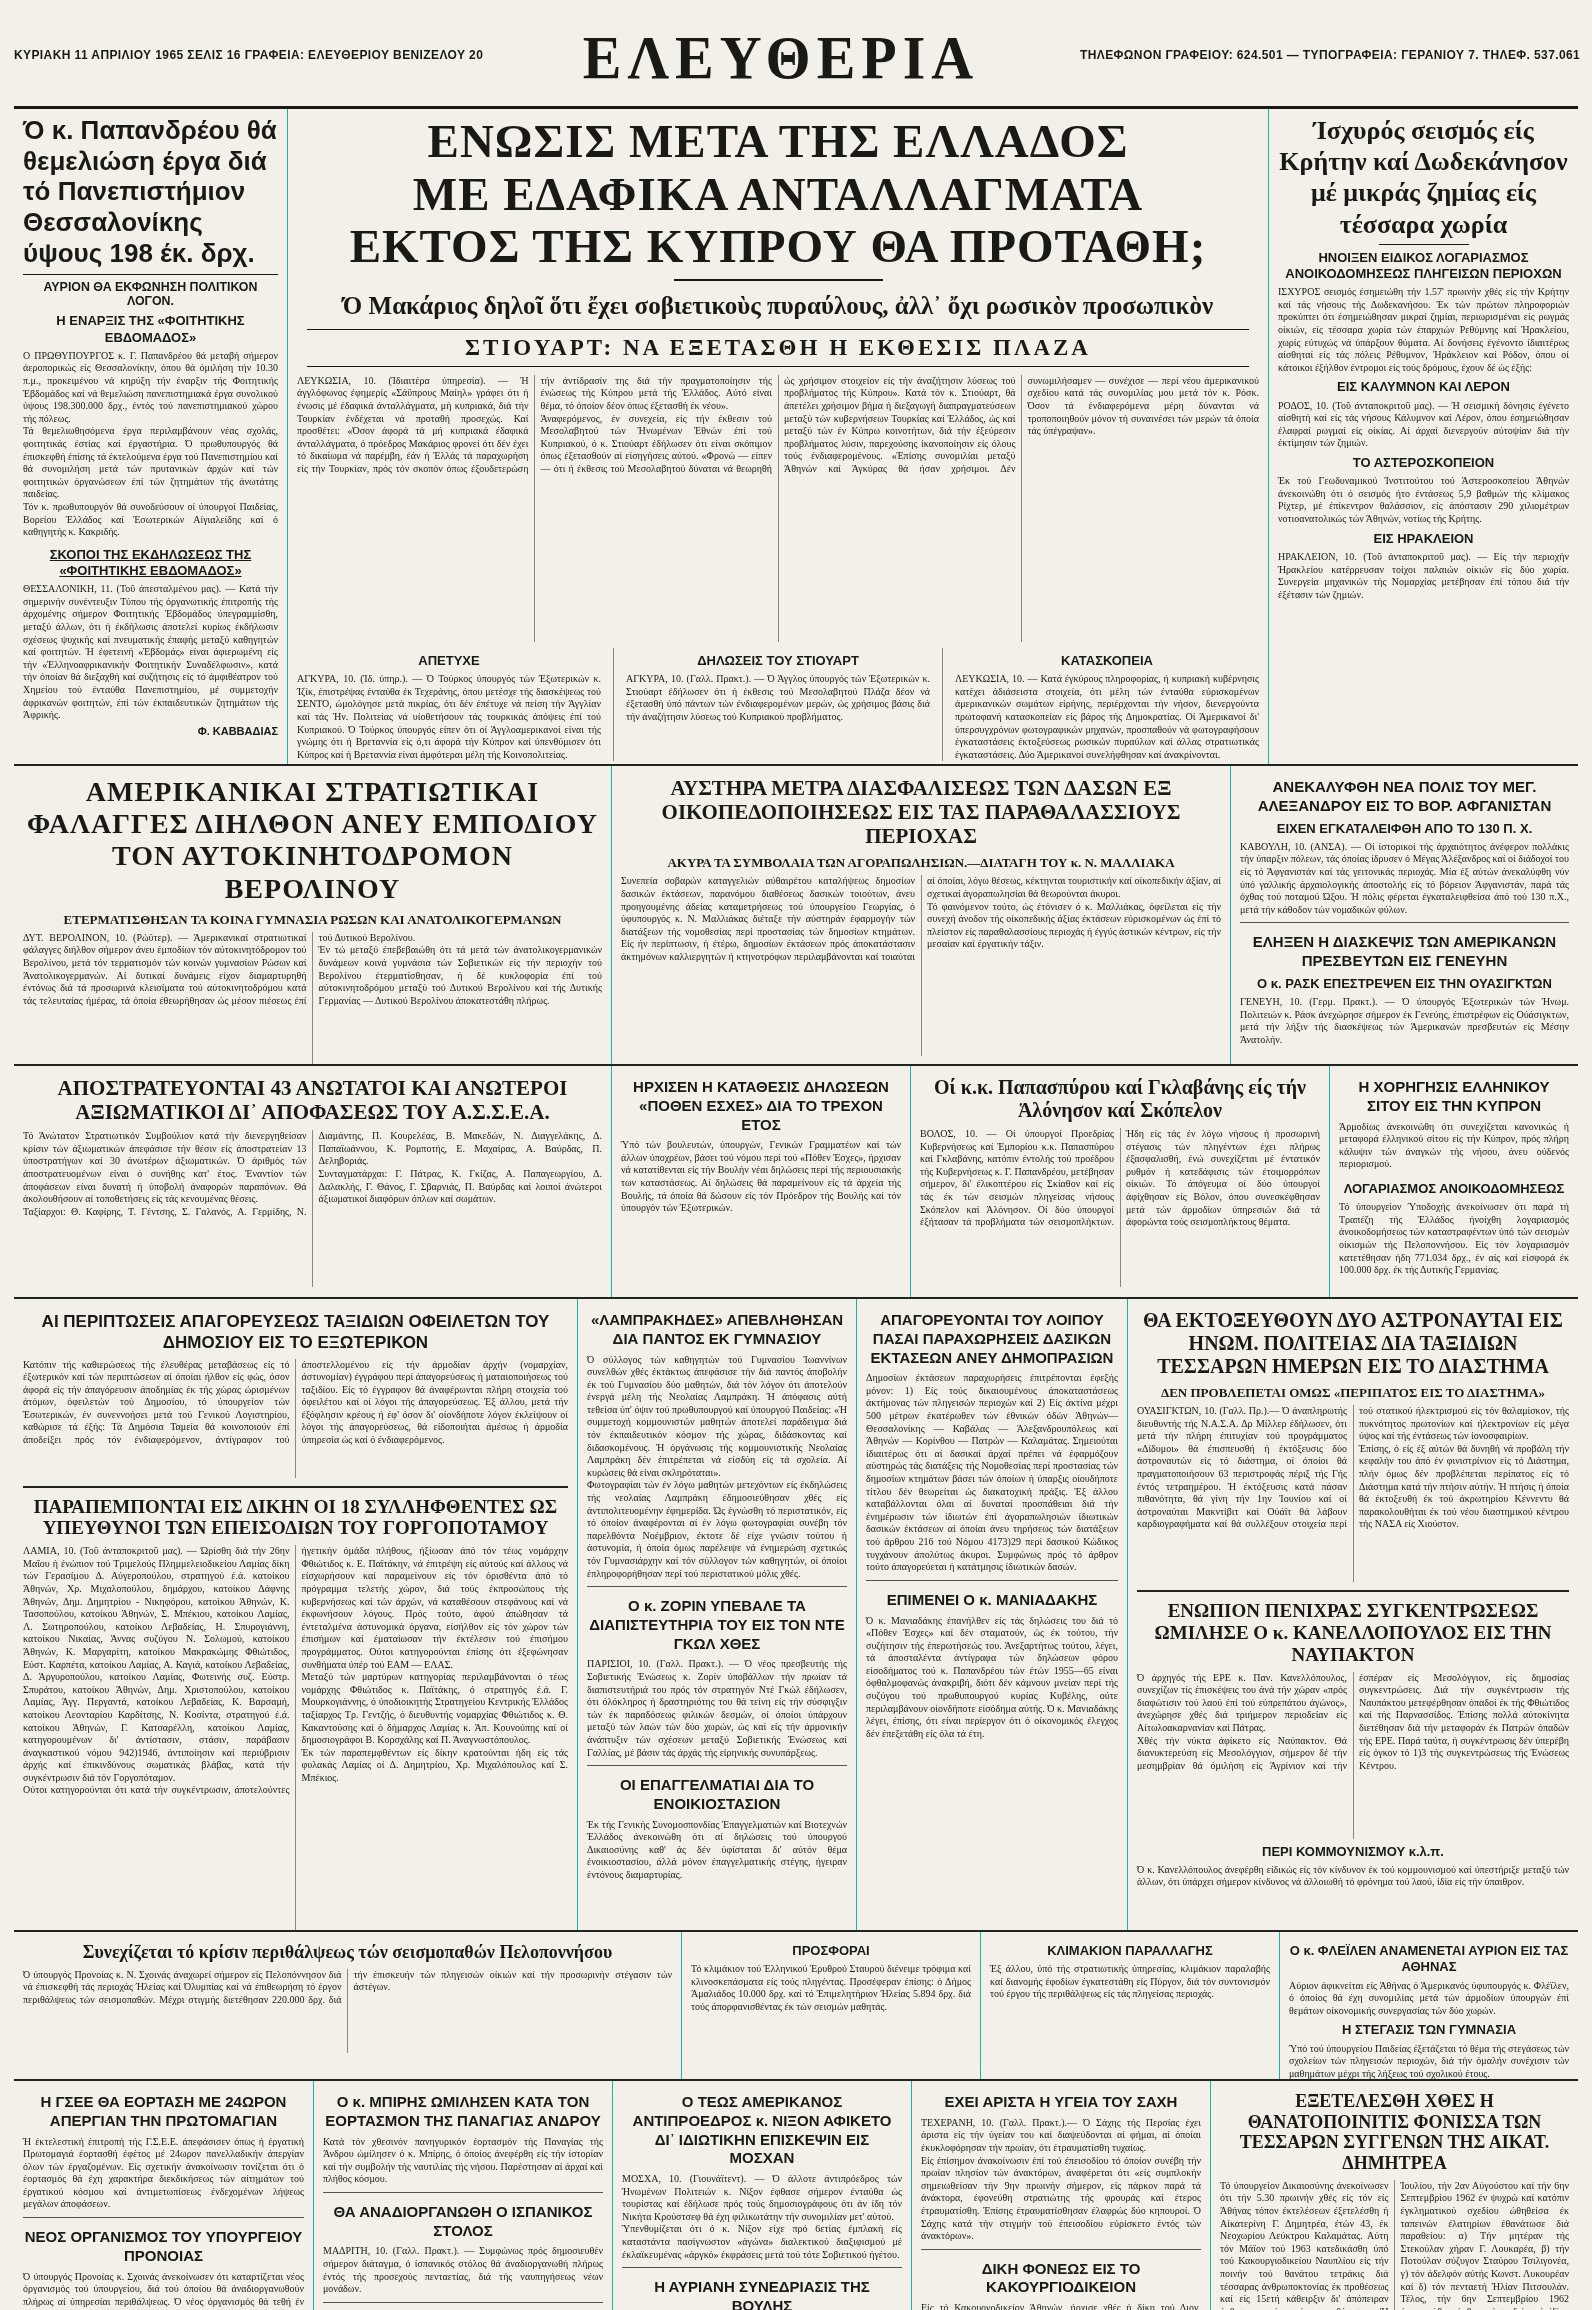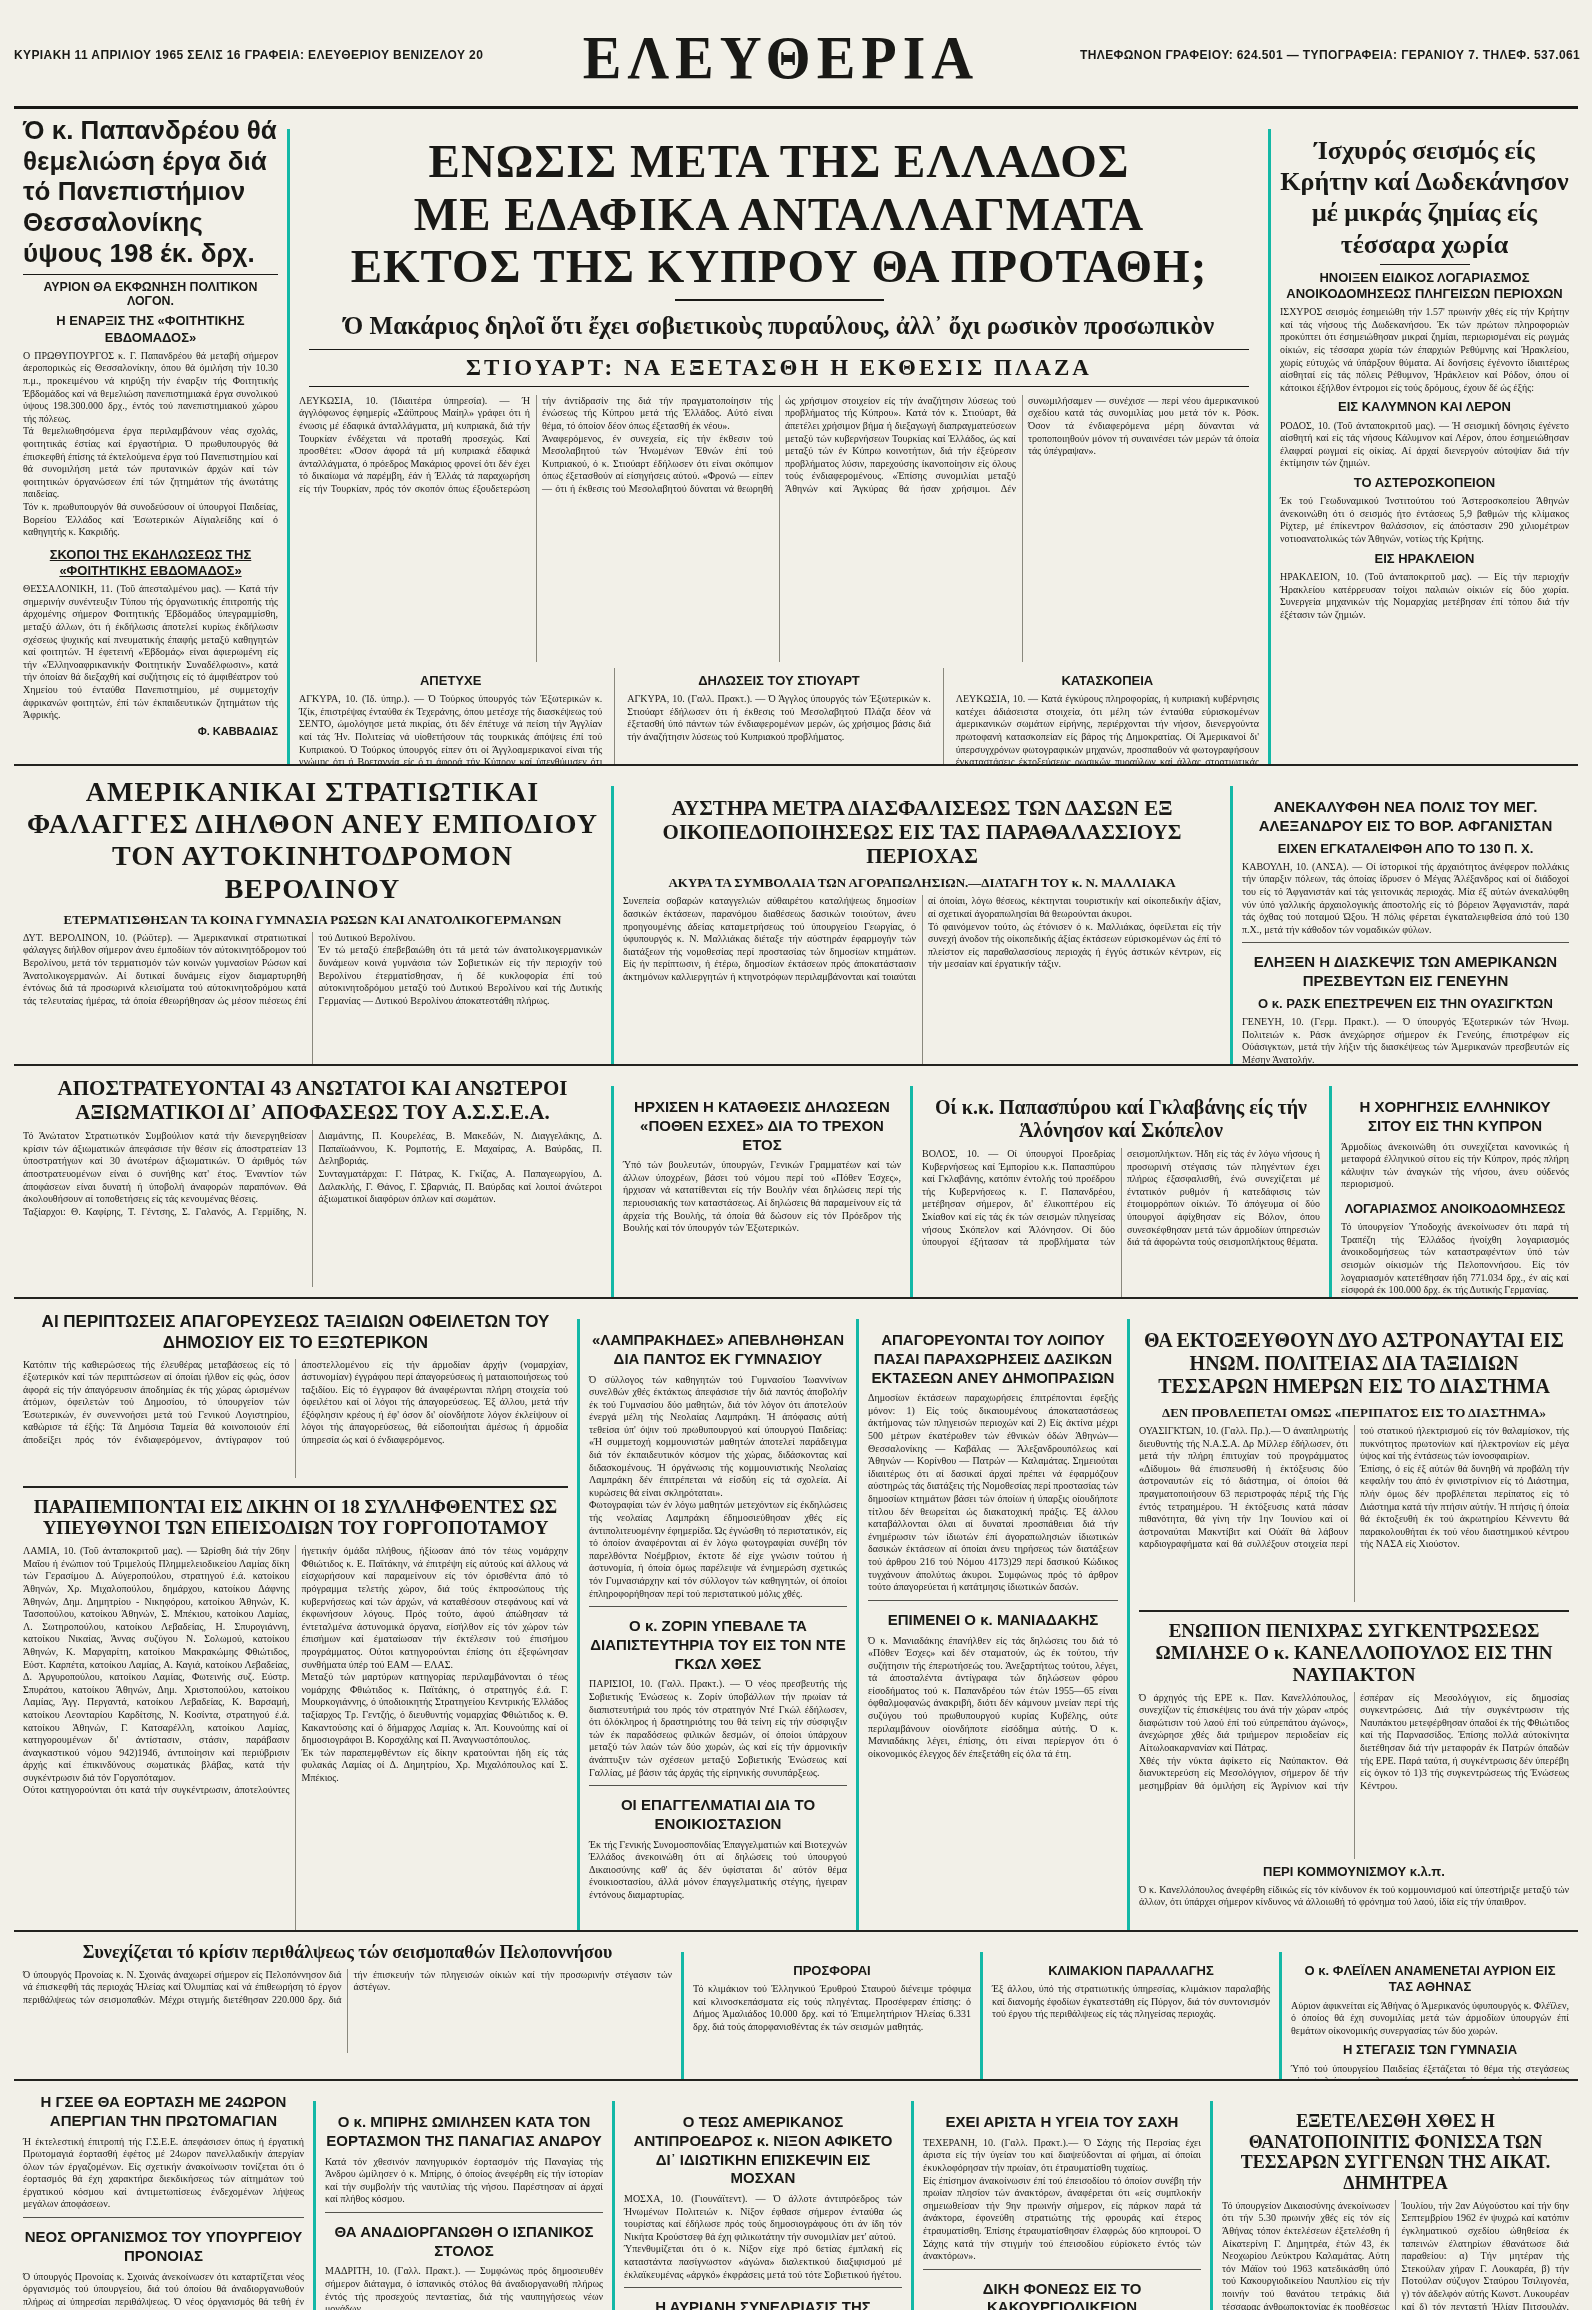--- a/index.html
+++ b/index.html
@@ -1,21 +1,21 @@
 <!DOCTYPE html>
 <html><head>
 <meta charset="utf-8">
 <style>
   html,body{margin:0;padding:0;background:#d8d5cc;}
   .page{position:relative;width:1592px;height:2310px;margin:0 auto;background:#f2f0e8;
         color:#191916;font-family:"Liberation Serif",serif;overflow:hidden;box-sizing:border-box;
         padding:10px 14px 0 14px;}
   .band{display:flex;box-sizing:border-box;overflow:hidden;border-bottom:2px solid #23231f;}
   .band>*{box-sizing:border-box;padding:6px 9px;overflow:hidden;}
-  .band>*+*{border-left:3px solid #14b8a6;margin-top:20px;}
+  .band>*+*{border-left:1px solid #14b8a6;}
   
   .masthead{height:96px;display:flex;align-items:center;border-bottom:3px solid #191916;
             padding-bottom:0;}
   .mh-side{font-family:"Liberation Sans",sans-serif;font-size:12px;font-weight:bold;
            letter-spacing:0.4px;padding-bottom:6px;white-space:nowrap;}
   .mh-left{width:468px;}
   .mh-right{width:498px;text-align:right;}
   .mh-title{flex:1;text-align:center;font-size:58px;font-weight:bold;letter-spacing:6px;
             line-height:1;transform:scaleY(1.05);}
   
@@ -213,21 +213,21 @@
     </div>
   </div>
 
   <div class="band" style="height:149px;">
     <div style="flex:1;" class="art">
       <div class="h2s" style="font-size:18px;">Συνεχίζεται τό κρίσιν περιθάλψεως τών σεισμοπαθών Πελοποννήσου</div>
       <div class="bt cols2" style="height:84px;">Ό ύπουργός Προνοίας κ. Ν. Σχοινάς άναχωρεί σήμερον είς Πελοπόννησον διά νά έπισκεφθή τάς περιοχάς Ήλείας καί Όλυμπίας καί νά έπιθεωρήση τό έργον περιθάλψεως τών σεισμοπαθών. Μέχρι στιγμής διετέθησαν 220.000 δρχ. διά τήν έπισκευήν τών πληγεισών οίκιών καί τήν προσωρινήν στέγασιν τών άστέγων.</div>
     </div>
     <div style="width:299px;" class="art">
       <div class="h4">ΠΡΟΣΦΟΡΑΙ</div>
-      <div class="bt">Τό κλιμάκιον τού Έλληνικού Έρυθρού Σταυρού διένειμε τρόφιμα καί κλινοσκεπάσματα είς τούς πληγέντας. Προσέφεραν έπίσης: ό Δήμος Άμαλιάδος 10.000 δρχ. καί τό Έπιμελητήριον Ήλείας 6.331 δρχ. διά τούς άπορφανισθέντας έκ τών σεισμών μαθητάς.</div>
+      <div class="bt">Τό κλιμάκιον τού Έλληνικού Έρυθρού Σταυρού διένειμε τρόφιμα καί κλινοσκεπάσματα είς τούς πληγέντας. Προσέφεραν έπίσης: ό Δήμος Άμαλιάδος 10.000 δρχ. καί τό Έπιμελητήριον Ήλείας 5.894 δρχ. διά τούς άπορφανισθέντας έκ τών σεισμών μαθητάς.</div>
     </div>
     <div style="width:299px;" class="art">
       <div class="h4">ΚΛΙΜΑΚΙΟΝ ΠΑΡΑΛΛΑΓΗΣ</div>
       <div class="bt">Έξ άλλου, ύπό τής στρατιωτικής ύπηρεσίας, κλιμάκιον παραλαβής καί διανομής έφοδίων έγκατεστάθη είς Πύργον, διά τόν συντονισμόν τού έργου τής περιθάλψεως είς τάς πληγείσας περιοχάς.</div>
     </div>
     <div style="width:299px;" class="art">
       <div class="h4">Ο κ. ΦΛΕΪΛΕΝ ΑΝΑΜΕΝΕΤΑΙ ΑΥΡΙΟΝ ΕΙΣ ΤΑΣ ΑΘΗΝΑΣ</div>
       <div class="bt">Αύριον άφικνείται είς Άθήνας ό Άμερικανός ύφυπουργός κ. Φλέϊλεν, ό όποίος θά έχη συνομιλίας μετά τών άρμοδίων ύπουργών έπί θεμάτων οίκονομικής συνεργασίας τών δύο χωρών.</div>
       <div class="h4">Η ΣΤΕΓΑΣΙΣ ΤΩΝ ΓΥΜΝΑΣΙΑ</div>
       <div class="bt">Ύπό τού ύπουργείου Παιδείας έξετάζεται τό θέμα τής στεγάσεως τών σχολείων τών πληγεισών περιοχών, διά τήν όμαλήν συνέχισιν τών μαθημάτων μέχρι τής λήξεως τού σχολικού έτους.</div>

